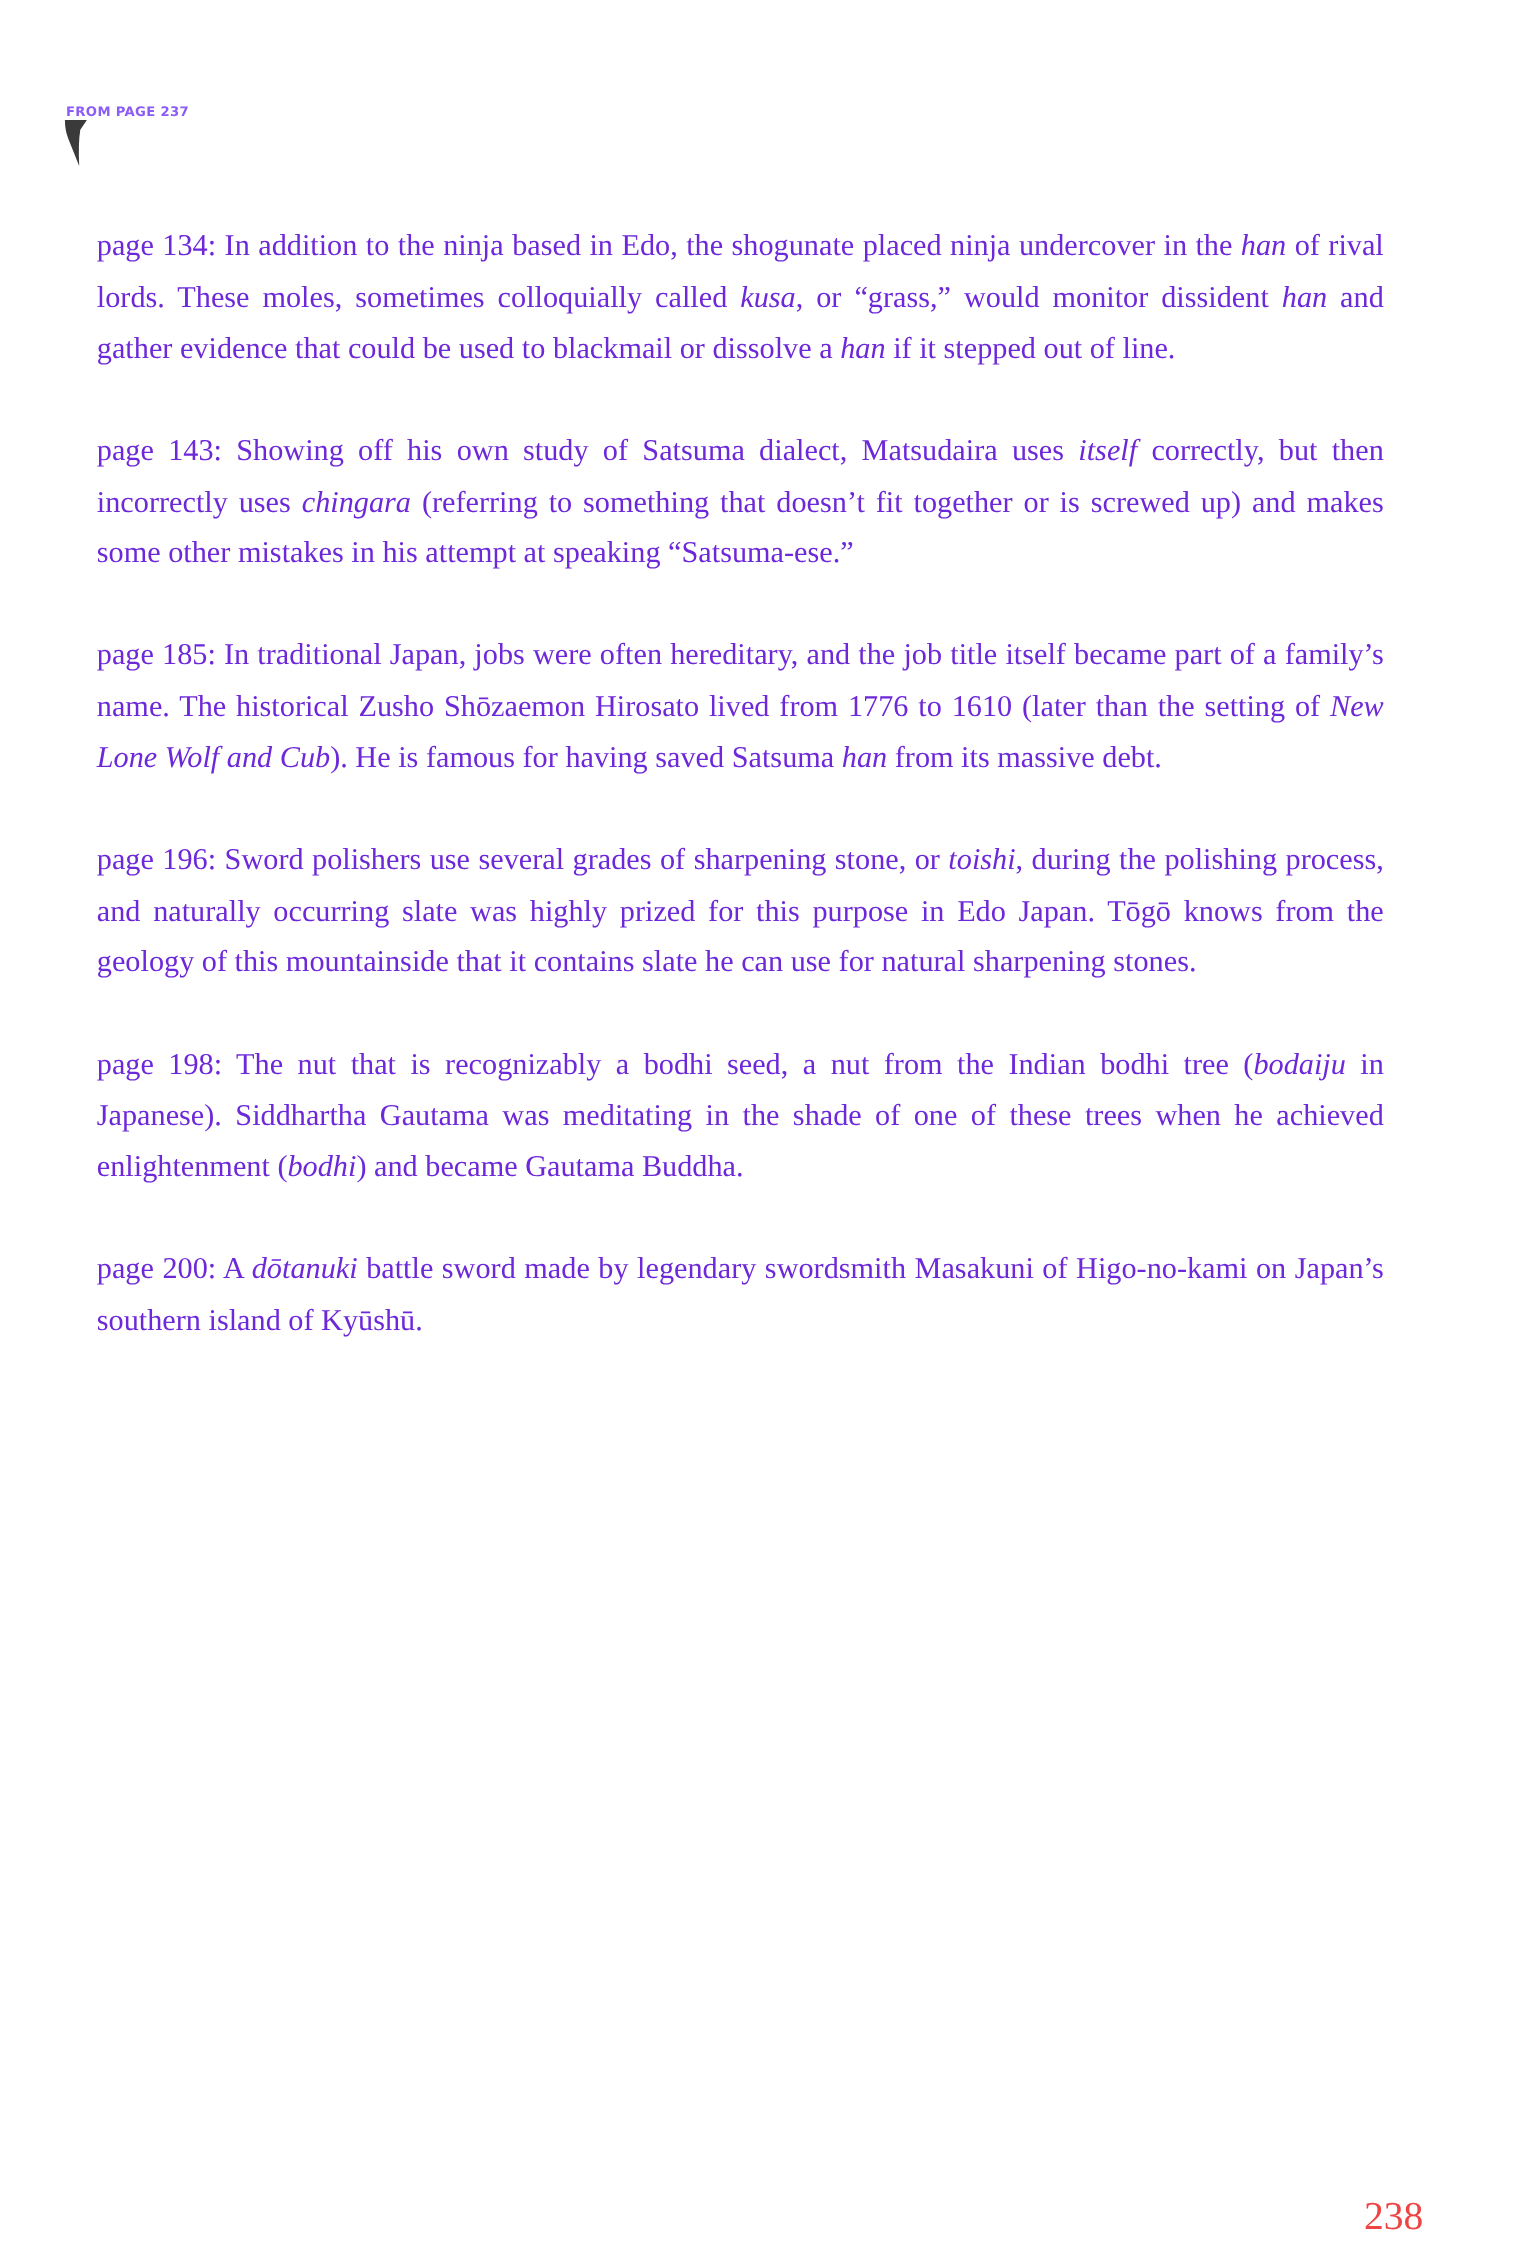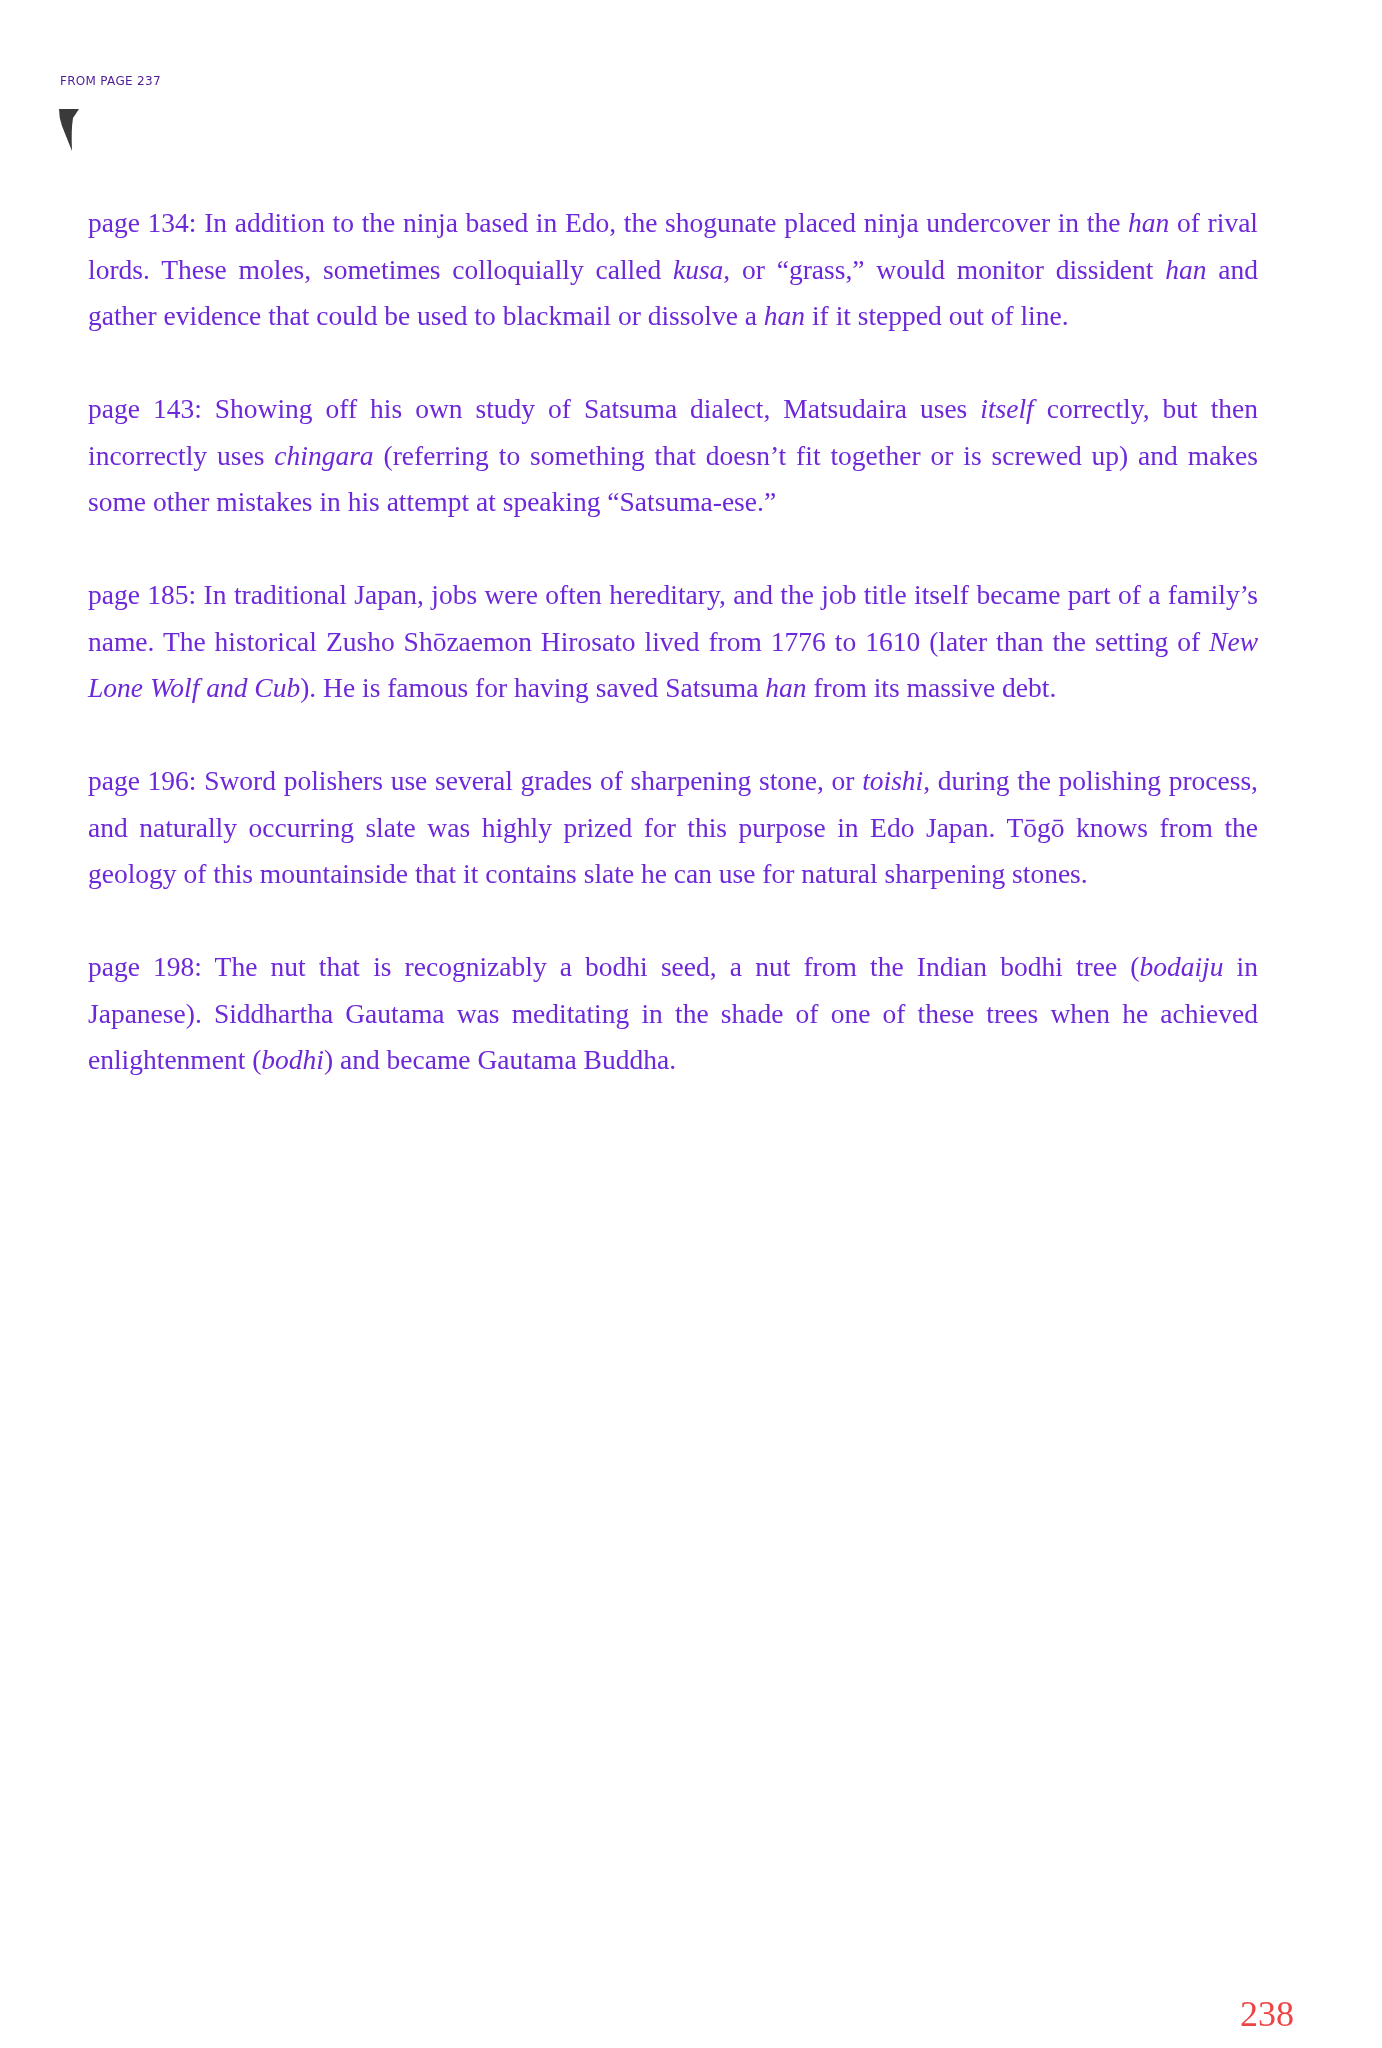--- a/index.html
+++ b/index.html
@@ -11,26 +11,26 @@
       width: 1382px;
       height: 2048px;
       position: relative;
       overflow: hidden;
       font-family: "Liberation Serif", "DejaVu Serif", serif;
       color: #3a3a3a;
     }
     .running-head {
       position: absolute;
       left: 60px;
-      top: 74px;
+      top: 94px;
       font-family: "DejaVu Sans", "Liberation Sans", sans-serif;
-      font-weight: normal;
+      font-weight: bold;
       font-size: 12px;
       letter-spacing: 0.3px;
-      color: #4c1d95;
+      color: #8b5cf6;
       line-height: 14px;
       white-space: nowrap;
     }
     .wedge {
       position: absolute;
       left: 58px;
       top: 108px;
       width: 22px;
       height: 44px;
     }
@@ -71,16 +71,17 @@
   <svg class="wedge" viewBox="0 0 22 44" xmlns="http://www.w3.org/2000/svg">
     <path d="M1,1 L21,1 L15,10 Q13,22 14,43 Q8,28 4,18 Q1,10 1,1 Z" fill="#3a3a3a"></path>
   </svg>
 
   <div class="notes" id="notes">
       <p class="note"><span>page 134: In addition to the ninja based in Edo, the shogunate placed ninja undercover in the </span><em>han</em><span> of rival lords. These moles, sometimes colloquially called </span><em>kusa</em><span>, or “grass,” would monitor dissident </span><em>han</em><span> and gather evidence that could be used to blackmail or dissolve a </span><em>han</em><span> if it stepped out of line.</span></p>
       <p class="note"><span>page 143: Showing off his own study of Satsuma dialect, Matsudaira uses </span><em>itself</em><span> correctly, but then incorrectly uses </span><em>chingara</em><span> (referring to something that doesn’t fit together or is screwed up) and makes some other mistakes in his attempt at speaking “Satsuma-ese.”</span></p>
       <p class="note"><span>page 185: In traditional Japan, jobs were often hereditary, and the job title itself became part of a family’s name. The historical Zusho Shōzaemon Hirosato lived from 1776 to 1610 (later than the setting of </span><em>New Lone Wolf and Cub</em><span>). He is famous for having saved Satsuma </span><em>han</em><span> from its massive debt.</span></p>
       <p class="note"><span>page 196: Sword polishers use several grades of sharpening stone, or </span><em>toishi</em><span>, during the polishing process, and naturally occurring slate was highly prized for this purpose in Edo Japan. Tōgō knows from the geology of this mountainside that it contains slate he can use for natural sharpening stones.</span></p>
       <p class="note"><span>page 198: The nut that is recognizably a bodhi seed, a nut from the Indian bodhi tree (</span><em>bodaiju</em><span> in Japanese). Siddhartha Gautama was meditating in the shade of one of these trees when he achieved enlightenment (</span><em>bodhi</em><span>) and became Gautama Buddha.</span></p>
+      <p class="note"><span>page 200: A </span><em>dōtanuki</em><span> battle sword made by legendary swordsmith Masakuni of Higo-no-kami on Japan’s southern island of Kyūshū.</span></p>
     </div>
 
   <div class="page-number">238</div>
 </div>
 
 </body></html>

